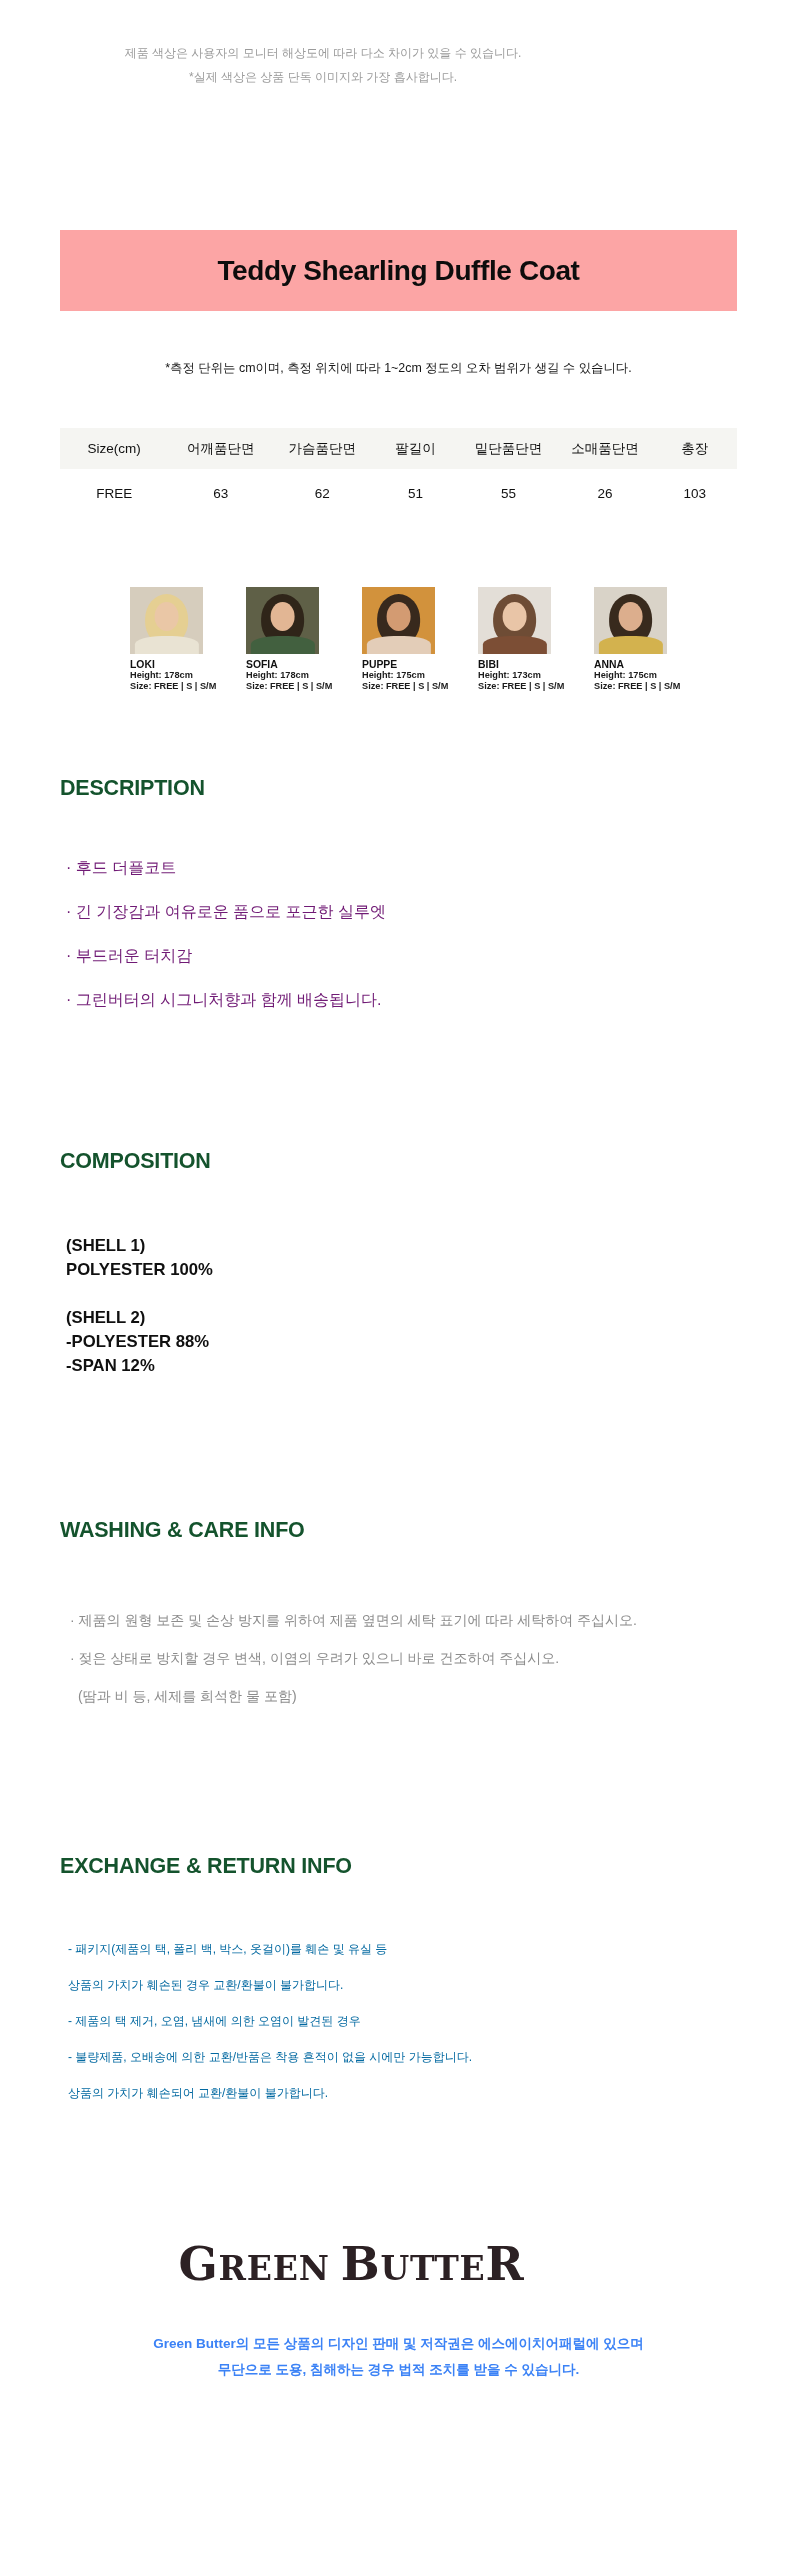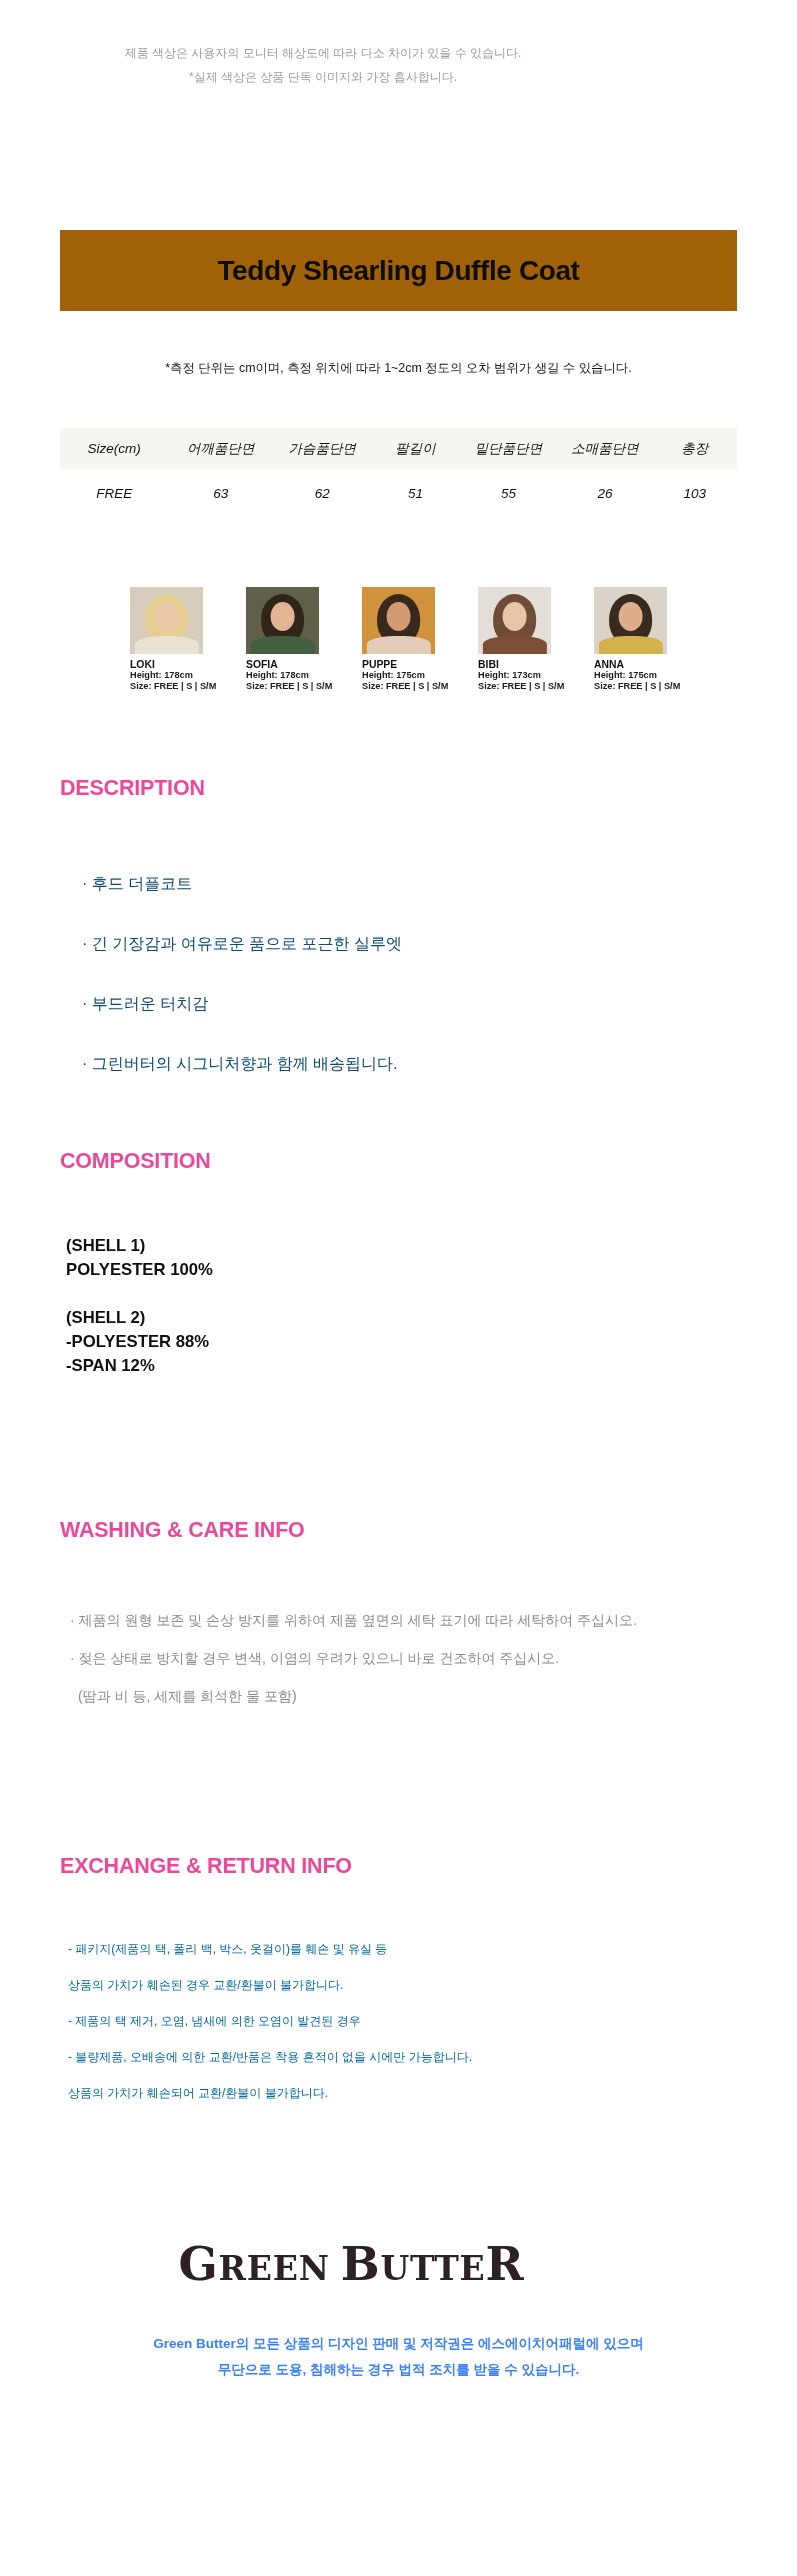--- a/index.html
+++ b/index.html
@@ -7,58 +7,58 @@
     width:797px;height:2576px;position:relative;background:#ffffff;
     font-family:"Liberation Sans","DejaVu Sans",sans-serif;color:#111;
   }
   .abs{position:absolute;}
 
   
   .top-notice{top:41px;left:0;width:646px;text-align:center;
     font-size:12px;line-height:24px;color:#9b9b9b;}
 
   
-  .title-banner{top:230px;left:60px;width:677px;height:81px;background:#a16207;
+  .title-banner{top:230px;left:60px;width:677px;height:81px;background:#fca5a5;
     display:flex;align-items:center;justify-content:center;}
   .title-banner h1{margin:0;font-size:28px;font-weight:800;color:#0d0d0d;letter-spacing:-0.4px;}
 
   
   .measure-note{top:360px;left:0;width:797px;text-align:center;
     font-size:12.4px;font-weight:500;color:#161616;}
 
   
-  .size-table{top:428px;left:60px;width:677px;border-collapse:collapse;table-layout:fixed;font-style:italic;}
+  .size-table{top:428px;left:60px;width:677px;border-collapse:collapse;table-layout:fixed;}
   .size-table thead th{background:#f5f5f2;height:41px;font-size:13.5px;font-weight:500;
     text-align:center;vertical-align:middle;padding:0;}
   .size-table tbody td{height:49px;font-size:13.5px;font-weight:400;
     text-align:center;vertical-align:middle;padding:0;}
 
   
   .models{top:587px;left:130px;width:537px;display:flex;justify-content:space-between;}
   .model{width:73px;}
   .photo{width:73px;height:67px;position:relative;overflow:hidden;background:var(--bg,#ddd);}
   .photo .hair{position:absolute;left:50%;top:10%;transform:translateX(-50%);
     width:60%;height:76%;background:var(--hair,#555);border-radius:50% 50% 46% 46%;}
   .photo .face{position:absolute;left:50%;top:22%;transform:translateX(-50%);
     width:34%;height:44%;background:var(--skin,#e9c);border-radius:50%;}
   .photo .torso{position:absolute;left:50%;bottom:-3%;transform:translateX(-50%);
     width:88%;height:30%;background:var(--top,#999);border-radius:42% 42% 0 0;}
   .model .name{margin-top:4.8px;font-size:10.4px;font-weight:700;color:#111;}
   .model .line{font-size:9.2px;line-height:11.6px;font-weight:600;color:#1c1c1c;white-space:nowrap;}
 
   
-  .sec-heading{left:60px;font-size:21.5px;font-weight:800;color:#ec4899;letter-spacing:-0.2px;}
+  .sec-heading{left:60px;font-size:21.5px;font-weight:800;color:#14532d;letter-spacing:-0.2px;}
   .h-desc{top:776px;}
   .h-comp{top:1149px;}
   .h-wash{top:1518px;}
   .h-exch{top:1854px;}
 
   
   .desc-list{top:846px;left:66px;}
-  .desc-list p{margin:16px;font-size:16px;line-height:44px;color:#0c4a6e;}
+  .desc-list p{margin:0;font-size:16px;line-height:44px;color:#701a75;}
 
   
   .comp-block{top:1234px;left:66px;}
   .comp-block .group{margin:0 0 24px 0;}
   .comp-block p{margin:0;font-size:16.7px;line-height:24px;font-weight:700;color:#101010;}
 
   
   .wash-list{top:1597px;left:62px;}
   .wash-list p{margin:8px;font-size:14px;line-height:30px;color:#8c8c8c;}
   .wash-list p.indent{padding-left:8px;}

